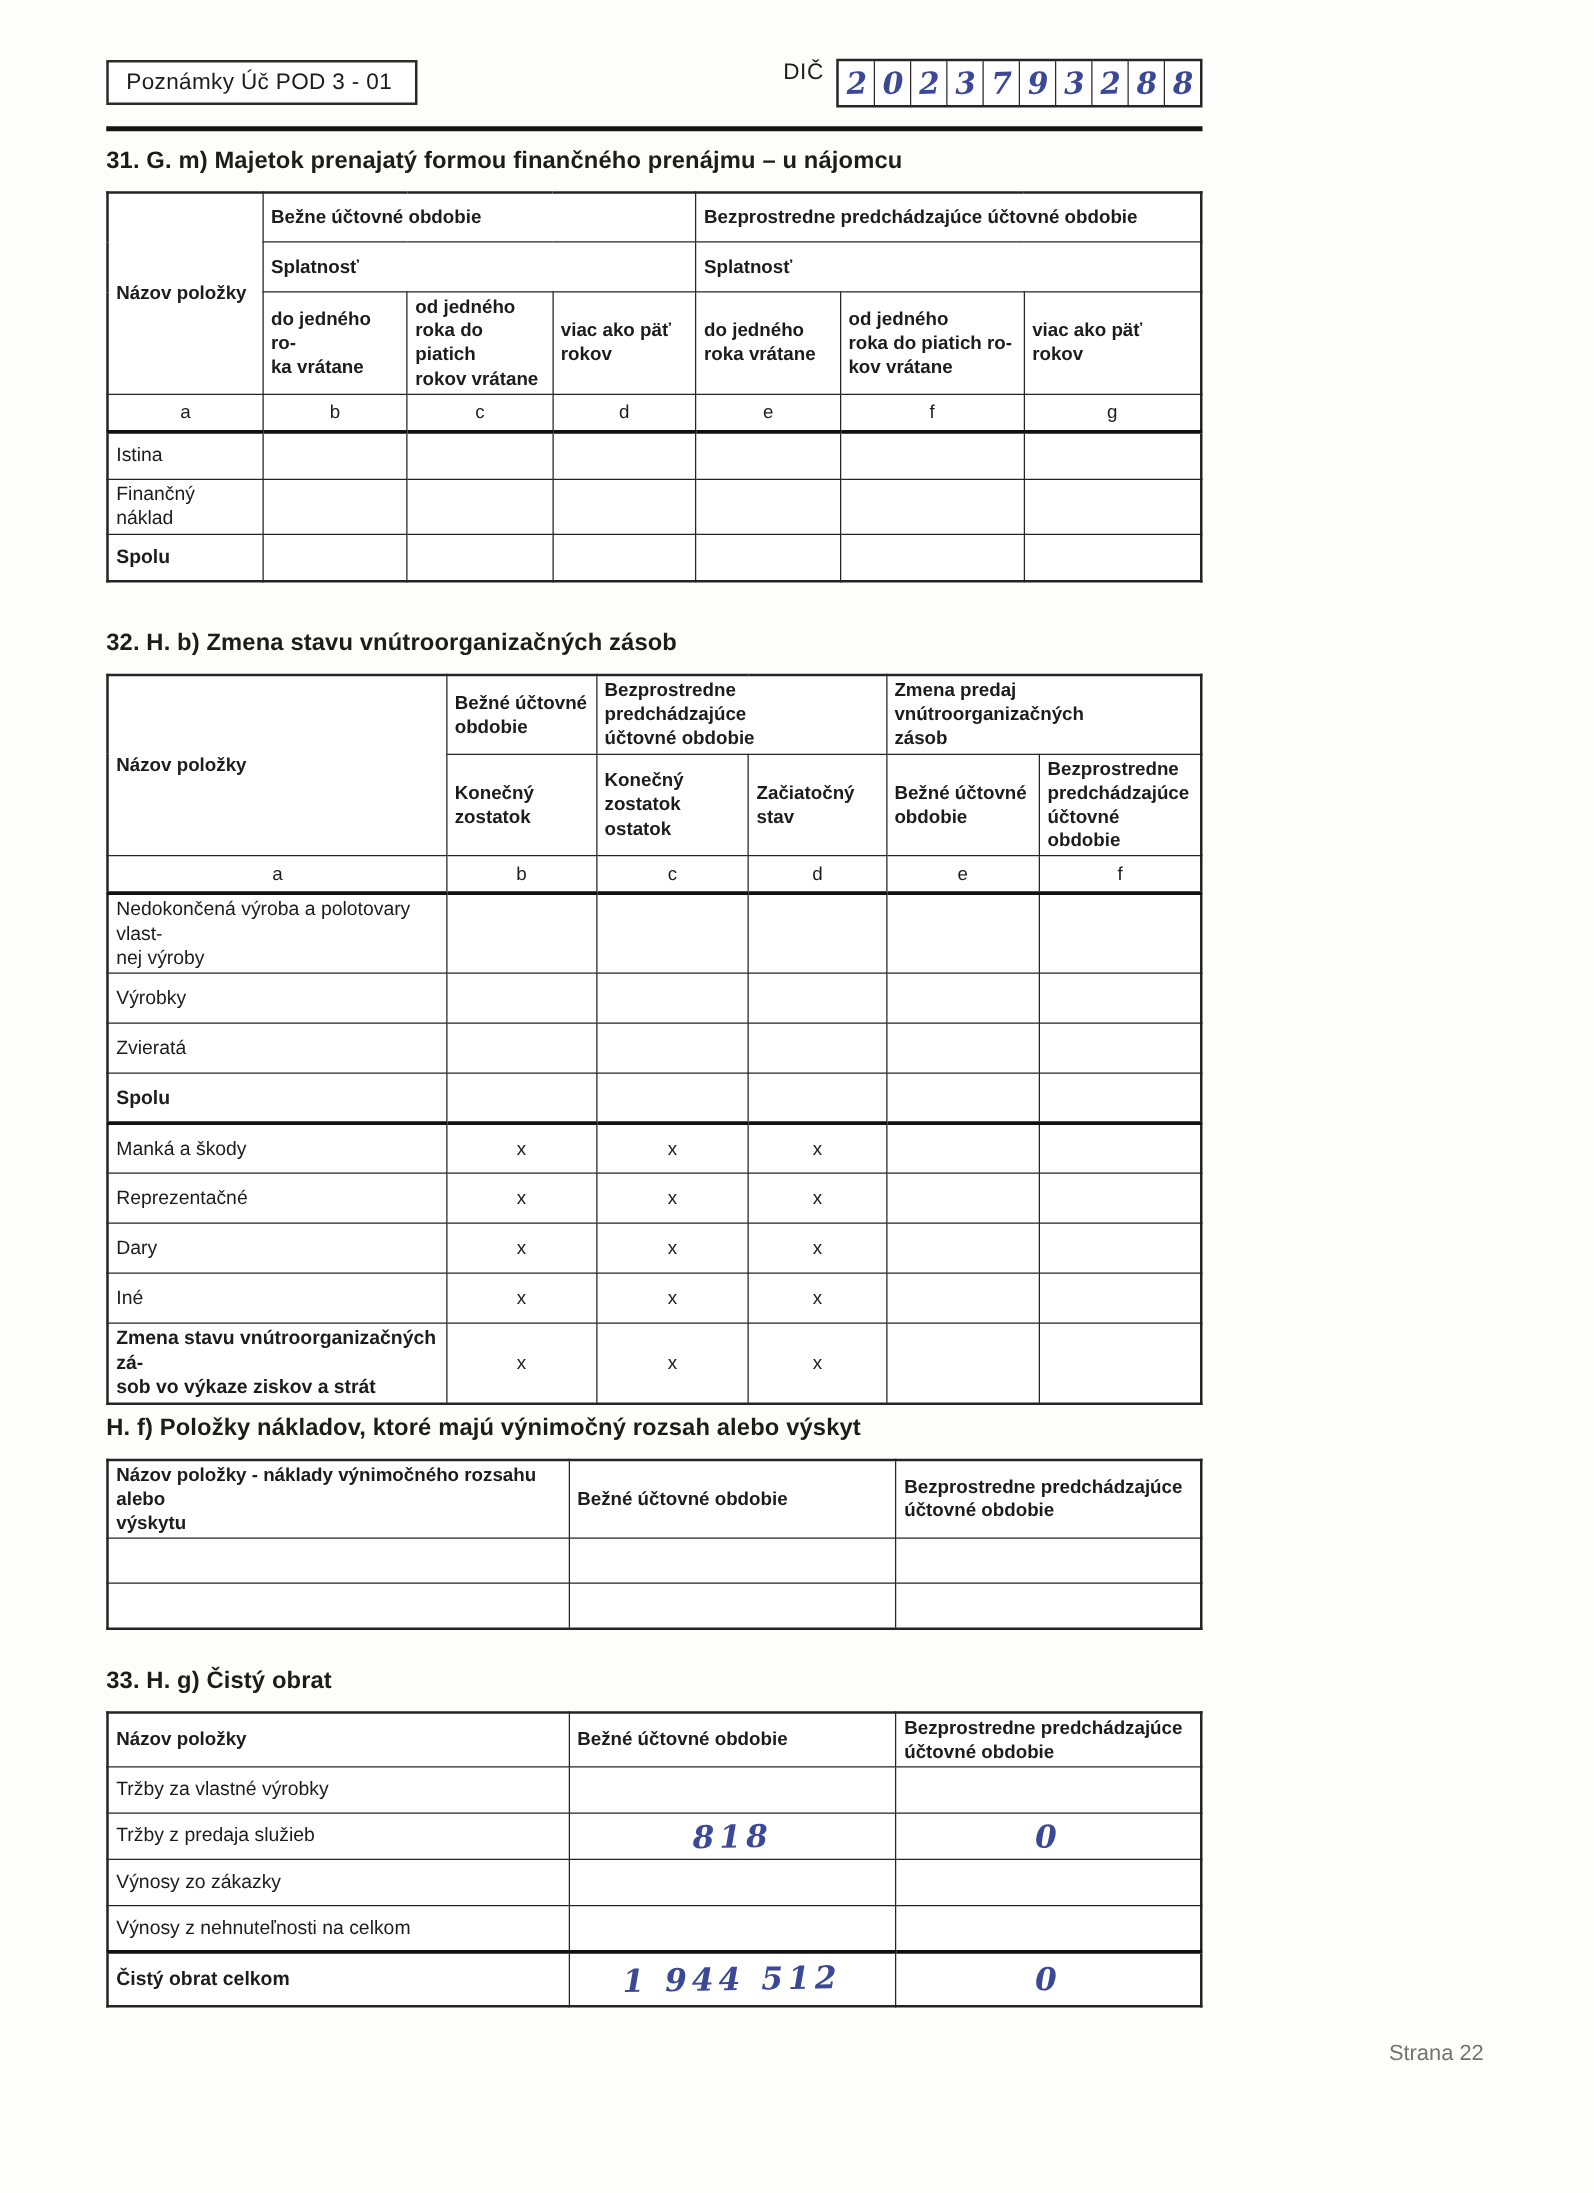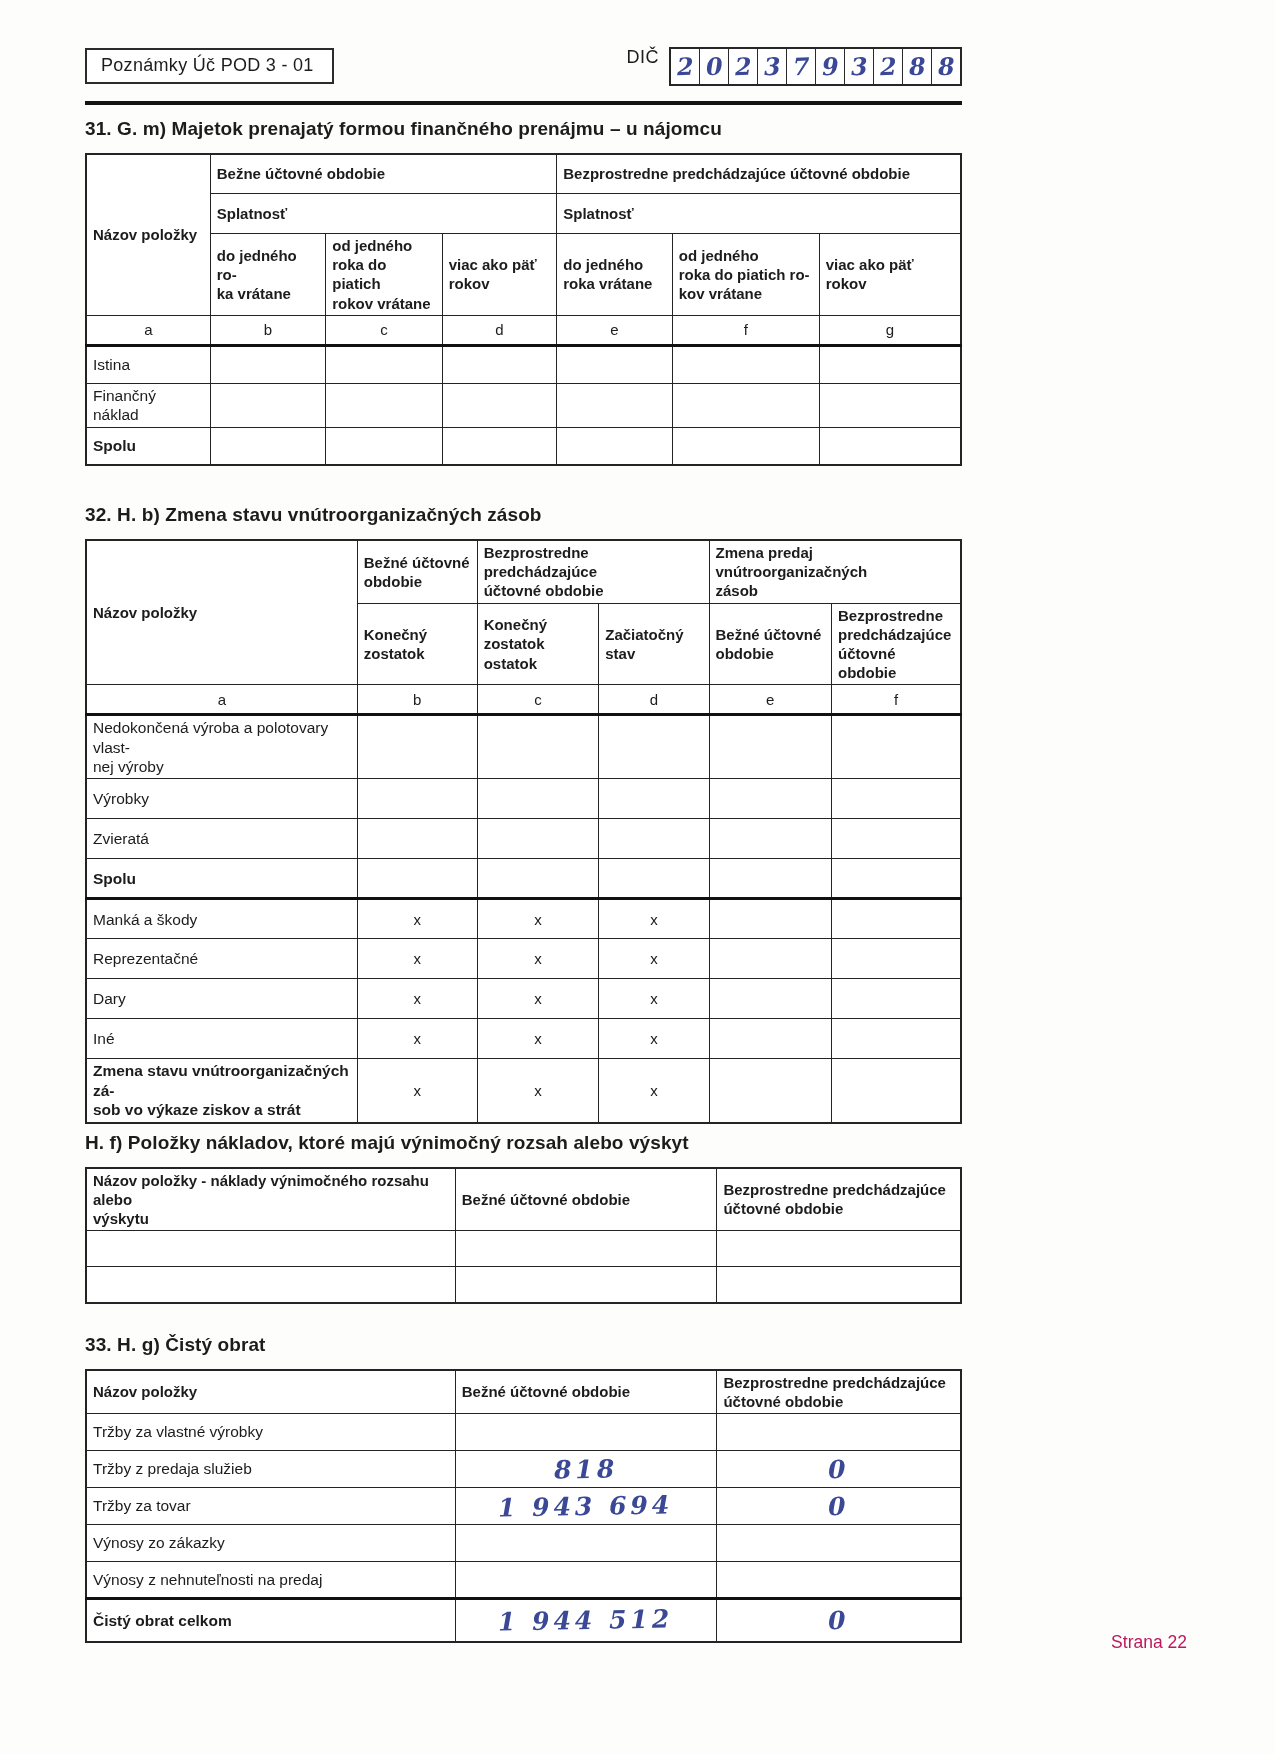--- a/index.html
+++ b/index.html
@@ -62,21 +62,21 @@
   .t4 tbody tr.total { height:43px; }
   .hand {
     font-family:"DejaVu Serif", serif;
     font-style:italic; font-weight:600;
     color:#3a4896;
   }
   .dic-cell .hand { font-size:24px; letter-spacing:0; transform:rotate(-2deg); }
   td .hand-val { font-family:"DejaVu Serif", serif; font-style:italic; font-weight:600; color:#3a4896;
                  font-size:25px; letter-spacing:4px; display:inline-block; transform:rotate(-1deg); }
 
-  .footer { position:absolute; left:85px; top:1632px; width:1102px; text-align:right; font-size:17.5px; color:#be185d; }
+  .footer { position:absolute; left:85px; top:1632px; width:1102px; text-align:right; font-size:17.5px; color:#737373; }
 </style>
 </head>
 <body>
 
 <div class="content">
 
   <div class="header-bar">
     <div class="form-id-box">
       <span>Poznámky Úč POD 3 - 01</span>
     </div>
@@ -367,31 +367,26 @@
           <td class="lbl">Tržby za vlastné výrobky</td>
           <td class="cell"></td>
           <td class="cell"></td>
         </tr>
         <tr>
           <td class="lbl">Tržby z  predaja služieb</td>
           <td class="cell"><span class="hand-val">818</span></td>
           <td class="cell"><span class="hand-val">0</span></td>
         </tr>
         <tr>
-          <td class="lbl">Tržby za tovar</td>
-          <td class="cell"><span class="hand-val">1 943 694</span></td>
-          <td class="cell"><span class="hand-val">0</span></td>
-        </tr>
-        <tr>
           <td class="lbl">Výnosy zo zákazky</td>
           <td class="cell"></td>
           <td class="cell"></td>
         </tr>
         <tr>
-          <td class="lbl">Výnosy z nehnuteľnosti na predaj</td>
+          <td class="lbl">Výnosy z nehnuteľnosti na celkom</td>
           <td class="cell"></td>
           <td class="cell"></td>
         </tr>
         <tr class="thick-top total">
           <td class="lbl bold">Čistý obrat celkom</td>
           <td class="cell"><span class="hand-val">1 944 512</span></td>
           <td class="cell"><span class="hand-val">0</span></td>
         </tr>
       </tbody>
   </table>

